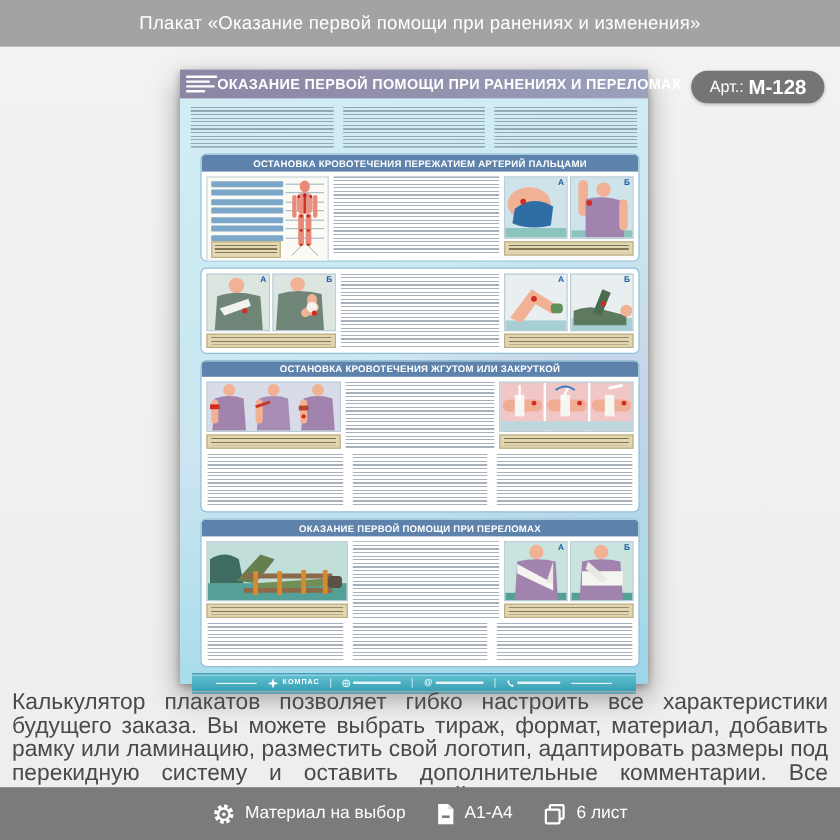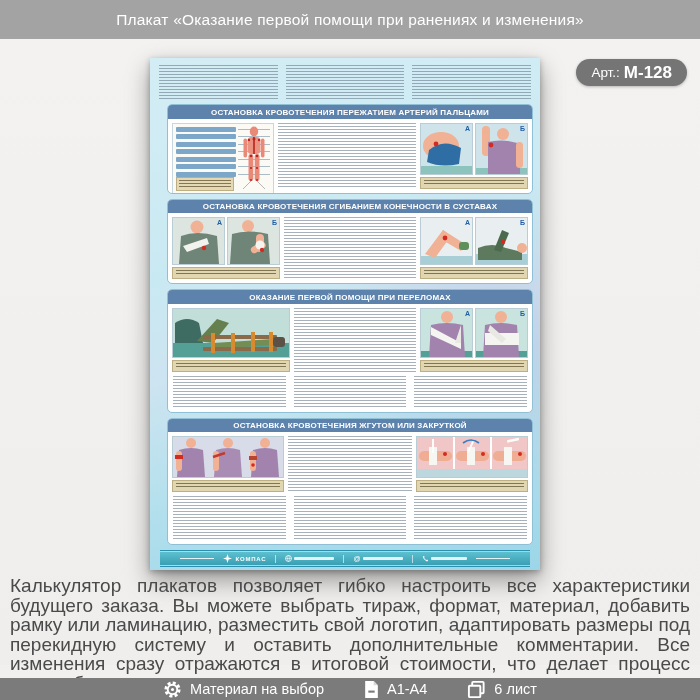--- a/index.html
+++ b/index.html
@@ -73,41 +73,50 @@
   .f-dash { width:40px; height:2.5px; background:rgba(255,255,255,.85); border-radius:1px; }
   .f-sep { width:1px; height:8px; background:rgba(255,255,255,.6); }
   .f-at { color:#fff; font-size:7px; line-height:7px; }
   
   .description {
     position:absolute; left:0; top:537px; width:700px; padding:0 10px;
     font-size:19px; line-height:19.5px; color:#4a4a4a; text-align:justify;
   }
   
   .bottom-bar {
-    position:absolute; left:0; bottom:0; width:700px; height:22px; background:#7b7b7b;
-    display:flex; align-items:center; justify-content:center; gap:40px;
+    position:absolute; left:0; bottom:0; width:700px; height:44px; background:#7b7b7b;
+    display:flex; align-items:center; justify-content:center; gap:26px;
   }
   .bb-item { display:flex; align-items:center; gap:8px; color:#fff; font-size:14.5px; }
 </style>
 </head>
 <body>
 
 <div class="top-bar">
   <span>Плакат «Оказание первой помощи при ранениях и изменения»</span>
 </div>
 
 <div class="stage">
 
   <div class="art-badge">
     <span>Арт.:</span>
     <b>М-128</b>
   </div>
 
   <div class="poster">
 
+    <div class="p-header">
+      <span class="p-logo-lines">
+          <i></i>
+          <i></i>
+          <i></i>
+          <i></i>
+        </span>
+      <span class="p-title">ОКАЗАНИЕ ПЕРВОЙ ПОМОЩИ ПРИ РАНЕНИЯХ И ПЕРЕЛОМАХ</span>
+    </div>
 
     <div class="p-intro">
       <div class="tl"></div>
       <div class="tl"></div>
       <div class="tl"></div>
     </div>
 
     <div class="p-sections">
 
       <div class="section">
@@ -194,21 +203,20 @@
               </div>
             </div>
             <div class="cap">
                 <div class="tl"></div>
               </div>
           </div>
         </div>
       </div>
 
       <div class="section">
-        <div class="sec-header">ОСТАНОВКА КРОВОТЕЧЕНИЯ СГИБАНИЕМ КОНЕЧНОСТИ В СУСТАВАХ</div>
         <div class="sec-body" style="height:70px;">
           <div style="width:108px;">
             <div class="img-pair" style="height:48px;">
               <div class="img-box" style="flex:1">
                 <span class="ab">А</span>
                 <svg width="52" height="46" viewBox="0 0 52 46">
                   <rect width="52" height="46" fill="#dde5e1"></rect>
                   <circle cx="24" cy="9" r="6.5" fill="#f0b195"></circle>
                   <path d="M8 18 Q24 12 44 18 L46 46 L6 46 Z" fill="#6f8577"></path>
                   <path d="M10 28 L34 20 L36 26 L14 34 Z" fill="#f2f2ee"></path>
@@ -257,84 +265,20 @@
                   <path d="M18 32 L26 12 L33 15 L25 34 Z" fill="#4c6b4e"></path>
                   <circle cx="46" cy="30" r="5" fill="#f0b195"></circle>
                   <circle cx="27" cy="24" r="2.2" fill="#d42b20"></circle>
                 </svg>
               </div>
             </div>
             <div class="cap">
                 <div class="tl"></div>
               </div>
           </div>
-        </div>
-      </div>
-
-      <div class="section">
-        <div class="sec-header">ОКАЗАНИЕ ПЕРВОЙ ПОМОЩИ ПРИ ПЕРЕЛОМАХ</div>
-        <div class="sec-body" style="height:70px; padding-bottom:2px;">
-          <div style="width:118px;">
-            <div class="img-box" style="height:50px;">
-              <svg width="116" height="48" viewBox="0 0 116 48">
-                <rect width="116" height="48" fill="#c2ded9"></rect>
-                <rect y="34" width="116" height="14" fill="#55a096"></rect>
-                <path d="M2 14 Q14 6 26 14 L30 34 L2 34 Z" fill="#3e6b62"></path>
-                <path d="M24 32 L44 10 L56 14 L40 34 Z" fill="#667f4f"></path>
-                <path d="M40 34 L100 30 L100 36 L40 40 Z" fill="#748d55"></path>
-                <rect x="30" y="26" width="74" height="4" rx="1" fill="#8a6a48"></rect>
-                <rect x="30" y="38" width="74" height="4" rx="1" fill="#8a6a48"></rect>
-                <rect x="38" y="24" width="4" height="20" fill="#d78a2e"></rect>
-                <rect x="58" y="24" width="4" height="20" fill="#d78a2e"></rect>
-                <rect x="78" y="23" width="4" height="20" fill="#d78a2e"></rect>
-                <rect x="96" y="23" width="4" height="20" fill="#d78a2e"></rect>
-                <rect x="100" y="28" width="12" height="10" rx="3" fill="#5b5147"></rect>
-              </svg>
-            </div>
-            <div class="cap">
-                <div class="tl"></div>
-              </div>
-          </div>
-          <div class="text-col">
-            <div class="tl" style="height:100%"></div>
-          </div>
-          <div style="width:108px;">
-            <div class="img-pair" style="height:50px;">
-              <div class="img-box" style="flex:1">
-                <span class="ab">А</span>
-                <svg width="52" height="48" viewBox="0 0 52 48">
-                  <rect width="52" height="48" fill="#c9e3df"></rect>
-                  <rect y="42" width="52" height="6" fill="#55a096"></rect>
-                  <circle cx="26" cy="8" r="6" fill="#f0b195"></circle>
-                  <path d="M10 16 Q26 12 42 16 L44 48 L8 48 Z" fill="#a183ae"></path>
-                  <path d="M10 18 L40 34 L40 40 L10 26 Z" fill="#f4f4f0"></path>
-                  <path d="M40 16 L40 34 L34 34 Z" fill="#e9e9e3"></path>
-                </svg>
-              </div>
-              <div class="img-box" style="flex:1">
-                <span class="ab">Б</span>
-                <svg width="52" height="48" viewBox="0 0 52 48">
-                  <rect width="52" height="48" fill="#c9e3df"></rect>
-                  <rect y="42" width="52" height="6" fill="#55a096"></rect>
-                  <circle cx="25" cy="8" r="6" fill="#f0b195"></circle>
-                  <path d="M9 16 Q25 12 41 16 L43 48 L7 48 Z" fill="#a183ae"></path>
-                  <rect x="9" y="24" width="34" height="12" fill="#f4f4f0"></rect>
-                  <path d="M14 16 L30 30 L26 34 L12 22 Z" fill="#e9e9e3"></path>
-                </svg>
-              </div>
-            </div>
-            <div class="cap">
-                <div class="tl"></div>
-              </div>
-          </div>
-        </div>
-        <div class="sec-bottom-text" style="height:38px;">
-          <div class="tl"></div>
-          <div class="tl"></div>
-          <div class="tl"></div>
         </div>
       </div>
 
       <div class="section">
         <div class="sec-header">ОСТАНОВКА КРОВОТЕЧЕНИЯ ЖГУТОМ ИЛИ ЗАКРУТКОЙ</div>
         <div class="sec-body" style="height:62px; padding-bottom:2px;">
           <div style="width:112px;">
             <div class="img-box" style="height:42px;">
               <svg width="110" height="40" viewBox="0 0 110 40">
                 <rect width="110" height="40" fill="#d7dce8"></rect>
@@ -387,20 +331,84 @@
                 <circle cx="66" cy="17" r="2" fill="#d42b20"></circle>
                 <circle cx="103" cy="17" r="2" fill="#d42b20"></circle>
               </svg>
             </div>
             <div class="cap">
                 <div class="tl"></div>
               </div>
           </div>
         </div>
         <div class="sec-bottom-text" style="height:50px;">
+          <div class="tl"></div>
+          <div class="tl"></div>
+          <div class="tl"></div>
+        </div>
+      </div>
+
+      <div class="section">
+        <div class="sec-header">ОКАЗАНИЕ ПЕРВОЙ ПОМОЩИ ПРИ ПЕРЕЛОМАХ</div>
+        <div class="sec-body" style="height:70px; padding-bottom:2px;">
+          <div style="width:118px;">
+            <div class="img-box" style="height:50px;">
+              <svg width="116" height="48" viewBox="0 0 116 48">
+                <rect width="116" height="48" fill="#c2ded9"></rect>
+                <rect y="34" width="116" height="14" fill="#55a096"></rect>
+                <path d="M2 14 Q14 6 26 14 L30 34 L2 34 Z" fill="#3e6b62"></path>
+                <path d="M24 32 L44 10 L56 14 L40 34 Z" fill="#667f4f"></path>
+                <path d="M40 34 L100 30 L100 36 L40 40 Z" fill="#748d55"></path>
+                <rect x="30" y="26" width="74" height="4" rx="1" fill="#8a6a48"></rect>
+                <rect x="30" y="38" width="74" height="4" rx="1" fill="#8a6a48"></rect>
+                <rect x="38" y="24" width="4" height="20" fill="#d78a2e"></rect>
+                <rect x="58" y="24" width="4" height="20" fill="#d78a2e"></rect>
+                <rect x="78" y="23" width="4" height="20" fill="#d78a2e"></rect>
+                <rect x="96" y="23" width="4" height="20" fill="#d78a2e"></rect>
+                <rect x="100" y="28" width="12" height="10" rx="3" fill="#5b5147"></rect>
+              </svg>
+            </div>
+            <div class="cap">
+                <div class="tl"></div>
+              </div>
+          </div>
+          <div class="text-col">
+            <div class="tl" style="height:100%"></div>
+          </div>
+          <div style="width:108px;">
+            <div class="img-pair" style="height:50px;">
+              <div class="img-box" style="flex:1">
+                <span class="ab">А</span>
+                <svg width="52" height="48" viewBox="0 0 52 48">
+                  <rect width="52" height="48" fill="#c9e3df"></rect>
+                  <rect y="42" width="52" height="6" fill="#55a096"></rect>
+                  <circle cx="26" cy="8" r="6" fill="#f0b195"></circle>
+                  <path d="M10 16 Q26 12 42 16 L44 48 L8 48 Z" fill="#a183ae"></path>
+                  <path d="M10 18 L40 34 L40 40 L10 26 Z" fill="#f4f4f0"></path>
+                  <path d="M40 16 L40 34 L34 34 Z" fill="#e9e9e3"></path>
+                </svg>
+              </div>
+              <div class="img-box" style="flex:1">
+                <span class="ab">Б</span>
+                <svg width="52" height="48" viewBox="0 0 52 48">
+                  <rect width="52" height="48" fill="#c9e3df"></rect>
+                  <rect y="42" width="52" height="6" fill="#55a096"></rect>
+                  <circle cx="25" cy="8" r="6" fill="#f0b195"></circle>
+                  <path d="M9 16 Q25 12 41 16 L43 48 L7 48 Z" fill="#a183ae"></path>
+                  <rect x="9" y="24" width="34" height="12" fill="#f4f4f0"></rect>
+                  <path d="M14 16 L30 30 L26 34 L12 22 Z" fill="#e9e9e3"></path>
+                </svg>
+              </div>
+            </div>
+            <div class="cap">
+                <div class="tl"></div>
+              </div>
+          </div>
+        </div>
+        <div class="sec-bottom-text" style="height:38px;">
           <div class="tl"></div>
           <div class="tl"></div>
           <div class="tl"></div>
         </div>
       </div>
     </div>
 
     <div class="p-footer">
       <div class="bar">
         <span class="f-logo">

